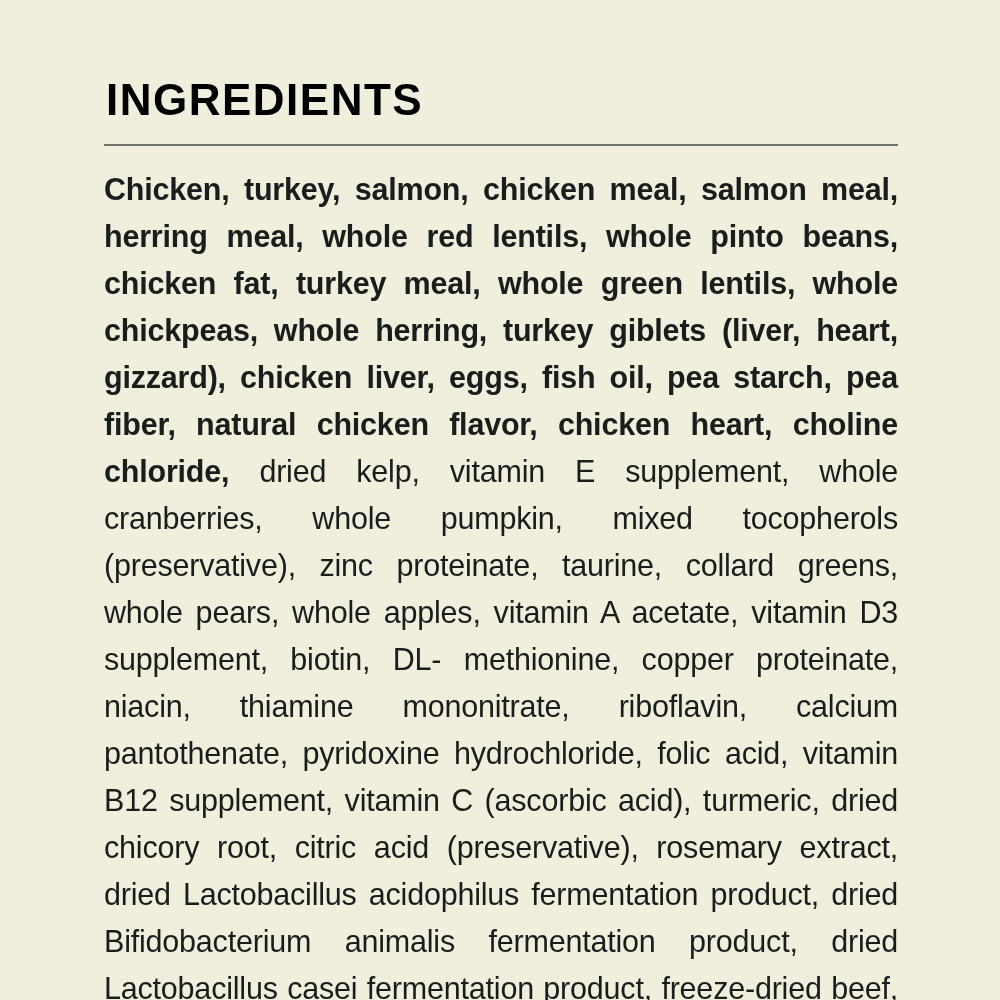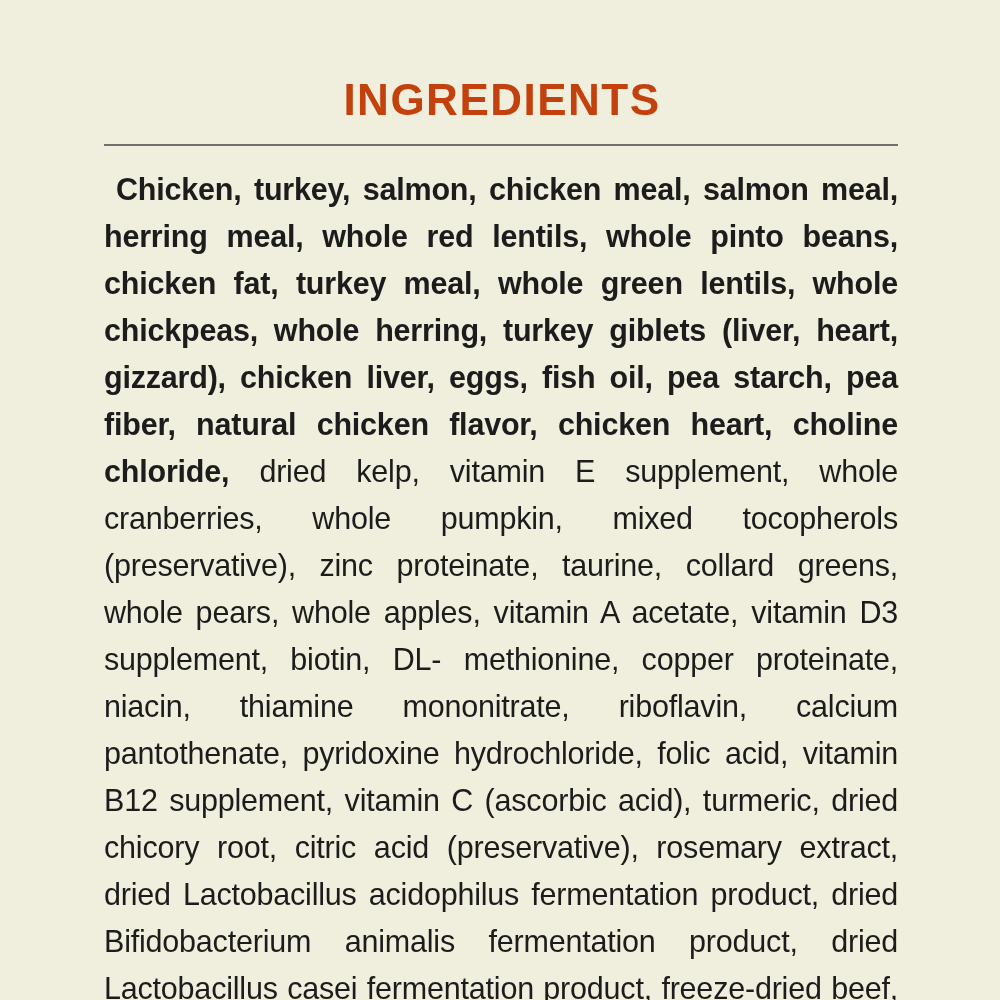--- a/index.html
+++ b/index.html
@@ -26,46 +26,44 @@
     position: absolute;
     left: 104px;
     top: 78px;
     width: 794px;
   }
   .heading {
     font-family: "Liberation Sans", sans-serif;
     font-weight: bold;
     font-size: 44px;
     letter-spacing: 1.5px;
-    color: #c2410c;
+    color: #000000;
     line-height: 1.0;
     margin: 0 0 0 2px;
     padding: 0;
-    text-align: center;
   }
   .rule {
     margin-top: 22px;
     width: 100%;
     height: 2px;
     background: #6f6f6f;
   }
   .ingredients {
     margin-top: 20px;
     font-family: "Liberation Sans", sans-serif;
     font-size: 30.5px;
     line-height: 47px;
     color: #1c1c1c;
     text-align: justify;
     text-justify: inter-word;
     letter-spacing: -0.2px;
     word-spacing: -0.5px;
   }
   .ingredients .bold {
     font-weight: bold;
-    margin-left: 12px;
   }
   .ingredients .rest {
     font-weight: normal;
   }
 </style>
 </head>
 <body>
 
 <div class="panel">
   <div class="content">

